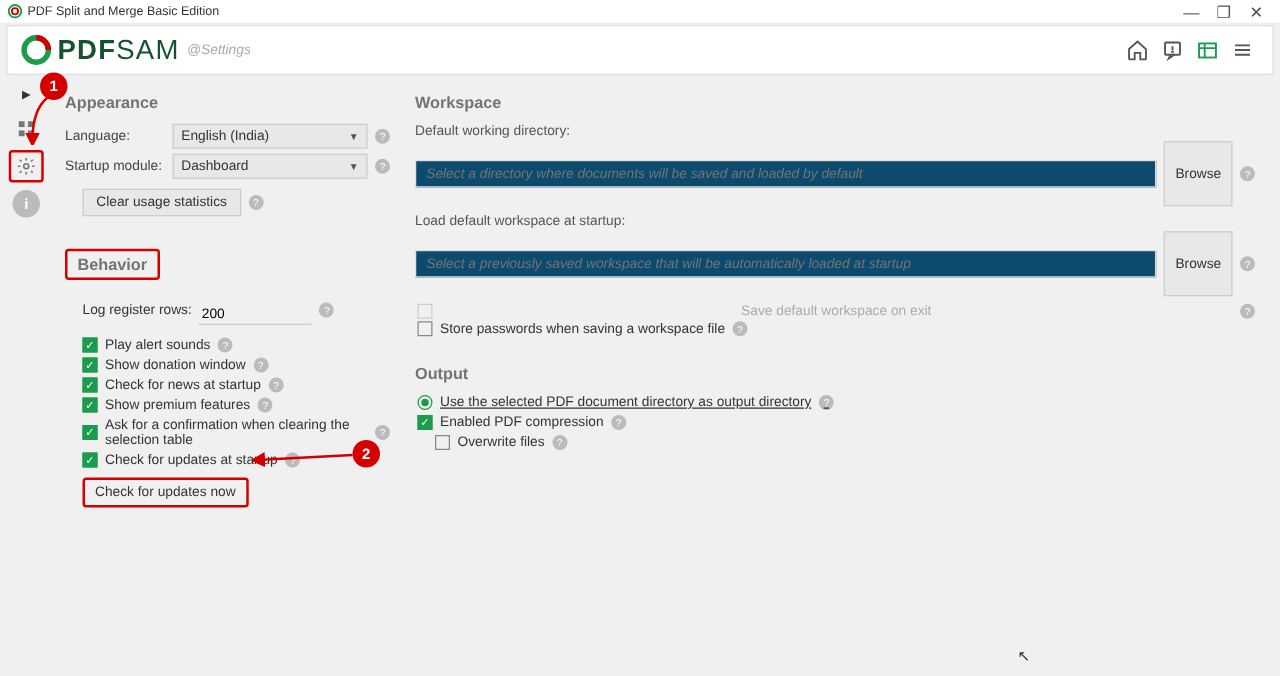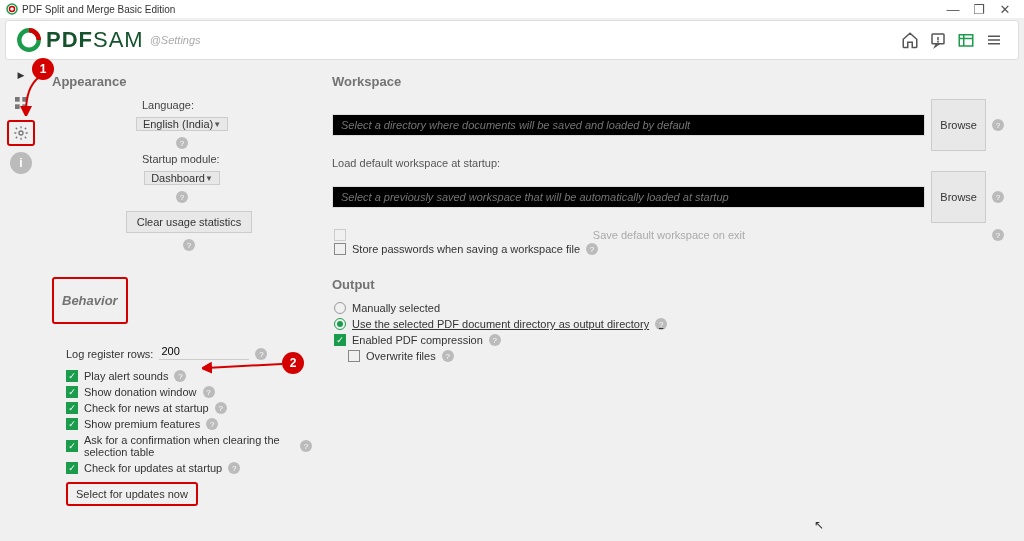--- a/index.html
+++ b/index.html
@@ -27,50 +27,50 @@
   .sb-btn { width: 28px; height: 26px; display: flex; align-items: center; justify-content: center; color: #777; cursor: pointer; }
   .sb-btn svg { width: 16px; height: 16px; }
   .sb-btn.highlighted { border: 2px solid #d40000; border-radius: 3px; }
   .sb-round { width: 22px; height: 22px; border-radius: 50%; background: #bbb; color: #fff; display: flex; align-items: center; justify-content: center; font-size: 12px; font-weight: bold; }
 
   .main { flex: 1; display: flex; padding: 14px 10px; gap: 20px; }
   .col-left { width: 260px; }
   .col-right { flex: 1; padding-right: 10px; }
 
   .sec-title { font-size: 13px; font-weight: 700; color: #737373; margin-bottom: 10px; }
-  .sec-title.boxed { border: 2px solid #d40000; border-radius: 3px; padding: 14px 8px; display: inline-block; font-style: italic; }
-
-  .form-row { display: flex; align-items: center; margin-bottom: 4px; gap: 6px; flex-direction: column; }
+  .sec-title.boxed { border: 2px solid #d40000; border-radius: 3px; padding: 3px 8px; display: inline-block; }
+
+  .form-row { display: flex; align-items: center; margin-bottom: 4px; gap: 6px; }
   .form-row label { width: 80px; font-size: 11px; color: #444; }
   .select { flex: 1; height: 20px; background: #e8e8e8; border: 1px solid #ccc; padding: 0 6px; font-size: 11px; display: flex; align-items: center; justify-content: space-between; cursor: pointer; }
   .select .caret { font-size: 8px; color: #555; }
 
   .btn { background: #e8e8e8; border: 1px solid #ccc; padding: 4px 10px; font-size: 11px; cursor: pointer; display: inline-block; }
   .btn.small { padding: 19px 8px; }
 
   .help-icon { width: 12px; height: 12px; border-radius: 50%; background: #bbb; color: #fff; font-size: 8px; display: inline-flex; align-items: center; justify-content: center; flex: 0 0 12px; }
 
   .behavior { margin-top: 26px; }
-  .input-row { display: flex; align-items: flex-end; margin: 8px 0 10px 14px; gap: 6px; }
+  .input-row { display: flex; align-items: flex-start; margin: 8px 0 10px 14px; gap: 6px; }
   .input-row label { font-size: 11px; }
   .text-input { width: 90px; height: 18px; border: none; border-bottom: 1px solid #ccc; background: transparent; font-size: 11px; padding: 0 2px; }
 
   .check-row { display: flex; align-items: center; margin: 4px 0 4px 14px; gap: 6px; }
   .check { width: 12px; height: 12px; border: 1px solid #888; display: inline-flex; align-items: center; justify-content: center; font-size: 9px; color: #fff; flex: 0 0 12px; }
   .check.on { background: #1a9c4c; border-color: #1a9c4c; }
   .radio { width: 12px; height: 12px; border: 1px solid #999; border-radius: 50%; display: inline-flex; align-items: center; justify-content: center; flex: 0 0 12px; }
   .radio.on { border-color: #1a9c4c; }
   .radio.on::after { content: ""; width: 6px; height: 6px; background: #1a9c4c; border-radius: 50%; }
   .check-label { font-size: 11px; }
 
   .btn-highlighted { border: 2px solid #d40000; border-radius: 3px; padding: 4px 8px; font-size: 11px; display: inline-block; margin: 4px 0 0 14px; cursor: pointer; }
 
   .ws-label { font-size: 11px; color: #555; margin: 4px 0 2px 0; }
   .ws-row { display: flex; align-items: center; gap: 6px; margin-bottom: 6px; }
-  .ws-input { flex: 1; height: 22px; background: #000000; border: 1px solid #ddd; padding: 0 8px; font-size: 11px; color: #aaa; font-style: italic; }
+  .ws-input { flex: 1; height: 22px; background: #0c4a6e; border: 1px solid #ddd; padding: 0 8px; font-size: 11px; color: #aaa; font-style: italic; }
   .ws-check-row { display: flex; align-items: center; margin: 2px 0 2px 2px; gap: 6px; }
   .ws-check-row.disabled { color: #aaa; justify-content: space-between; }
   .ws-check-row.disabled .check { border-color: #ccc; }
 
   .output { margin-top: 22px; }
 
   .anno-badge { position: absolute; width: 22px; height: 22px; background: #d40000; border-radius: 50%; color: #fff; font-weight: bold; display: flex; align-items: center; justify-content: center; font-size: 12px; }
   .anno-arrow { position: absolute; pointer-events: none; }
 
   .cursor-ptr { position: absolute; left: 814px; top: 518px; font-size: 12px; color: #333; }
@@ -220,38 +220,39 @@
             <span class="check on">✓</span>
             <span class="check-label">Ask for a confirmation when clearing the selection table</span>
             <span class="help-icon">?</span>
           </div>
         <div class="check-row">
             <span class="check on">✓</span>
             <span class="check-label">Check for updates at startup</span>
             <span class="help-icon">?</span>
           </div>
 
-        <span class="btn-highlighted">Select for updates now</span>
+        <span class="btn-highlighted">Check for updates now</span>
 
         
         <div class="anno-badge" style="left:230px; top:278px;">2</div>
         <svg class="anno-arrow" style="left:150px; top:282px;" width="82" height="18">
             <defs>
               <marker id="ah2" markerWidth="6" markerHeight="6" refX="3" refY="3" orient="auto">
                 <path d="M0,0 L6,3 L0,6 z" fill="#d40000"></path>
               </marker>
             </defs>
             <path d="M80 8 L4 12" fill="none" stroke="#d40000" stroke-width="2" marker-end="url(#ah2)"></path>
           </svg>
       </div>
     </div>
 
     <div class="col-right">
       <div class="sec-title">Workspace</div>
 
+      <div class="ws-label">Default working directory:</div>
       <div class="ws-row">
         <input class="ws-input" placeholder="Select a directory where documents will be saved and loaded by default" style="">
         <span class="btn small">Browse</span>
         <span class="help-icon">?</span>
       </div>
 
       <div class="ws-label">Load default workspace at startup:</div>
       <div class="ws-row">
         <input class="ws-input" placeholder="Select a previously saved workspace that will be automatically loaded at startup" style="">
         <span class="btn small">Browse</span>
@@ -264,24 +265,20 @@
           <span class="help-icon">?</span>
         </div>
       <div class="ws-check-row">
           <span class="check"></span>
           <span class="check-label">Store passwords when saving a workspace file</span>
           <span class="help-icon">?</span>
         </div>
 
       <div class="output">
         <div class="sec-title">Output</div>
-        <div class="check-row" style="margin-left:2px;">
-            <span class="radio"></span>
-            <span class="check-label">Manually selected</span>
-          </div>
         <div class="check-row" style="margin-left:2px;text-decoration:underline;">
             <span class="radio on"></span>
             <span class="check-label">Use the selected PDF document directory as output directory</span>
             <span class="help-icon">?</span>
           </div>
         <div class="check-row" style="margin-left:2px;">
             <span class="check on">✓</span>
             <span class="check-label">Enabled PDF compression</span>
             <span class="help-icon">?</span>
           </div>

